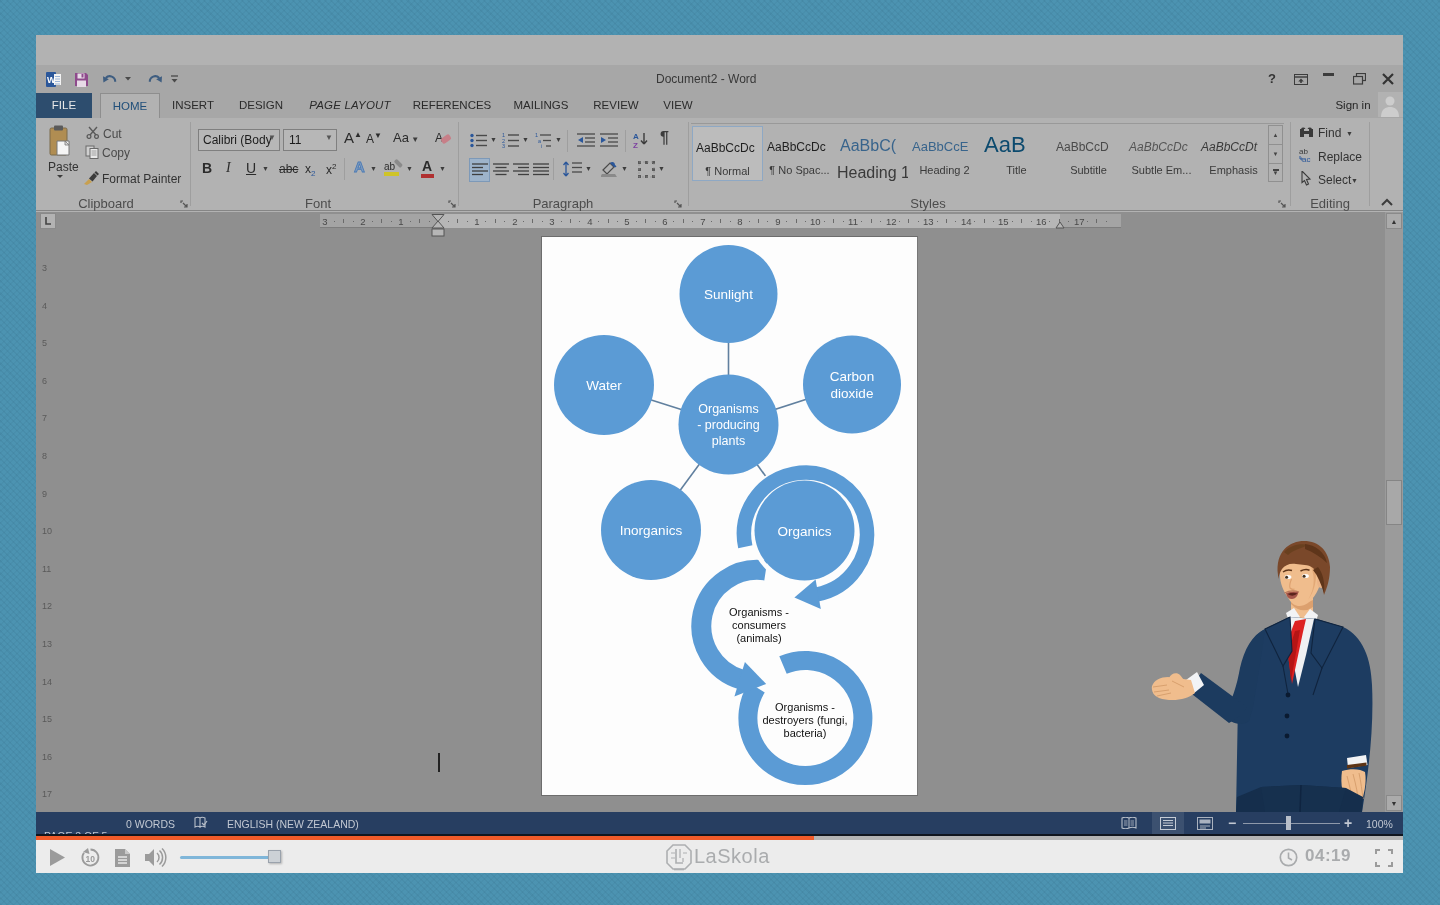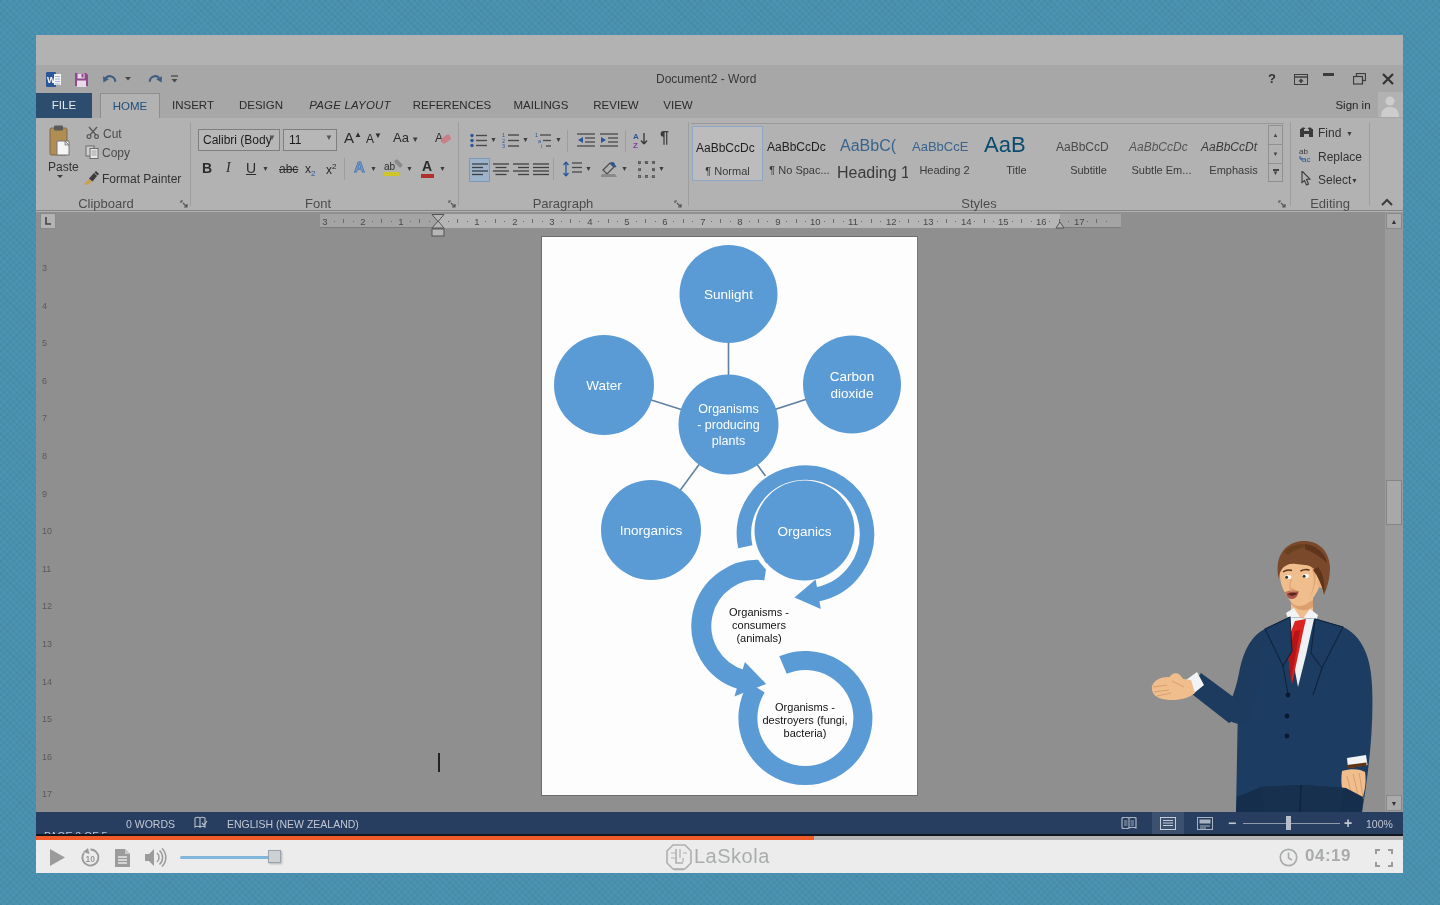--- a/index.html
+++ b/index.html
@@ -364,21 +364,21 @@
     <div class="abs" style="left:1162px;top:8px;width:71px;height:55px;overflow:hidden;">
           <div style="position:absolute;left:3px;top:14px;font-size:12px;color:#3a3a3a;font-style:italic;white-space:nowrap;">AaBbCcDt</div>
           <div style="position:absolute;left:0;top:38px;width:100%;text-align:center;font-size:11px;color:#3a3a3a;white-space:nowrap;">Emphasis</div>
         </div>
     <div class="abs" style="left:1232px;top:7px;width:15px;height:57px;border:1px solid #909090;">
           <div style="position:absolute;left:0;top:0;width:100%;height:19px;border-bottom:1px solid #909090;text-align:center;font-size:6px;color:#444;line-height:19px;">▲</div>
           <div style="position:absolute;left:0;top:19px;width:100%;height:19px;border-bottom:1px solid #909090;text-align:center;font-size:6px;color:#444;line-height:19px;">▼</div>
           <div style="position:absolute;left:3.5px;top:43px;width:6px;height:1.5px;background:#444;"></div>
           <div style="position:absolute;left:0;top:44px;width:100%;text-align:center;font-size:6px;color:#444;">▼</div>
         </div>
-    <div class="glabel" style="left:907px;width:72px;">Styles</div>
+    <div class="glabel" style="left:856px;width:72px;">Styles</div>
     <svg class="launch" style="left:1242px;" viewBox="0 0 10 10">
           <path d="M1 3 v-2 h2 M3 3 l4 4 M7 4 v3 h-3" stroke="#555" stroke-width="1.2" fill="none"></path>
         </svg>
     <div class="gdiv" style="left:1254px;"></div>
 
     <svg class="abs" style="left:1263px;top:7px;" width="15" height="13" viewBox="0 0 15 13">
       <path d="M1 4 h4 v8 h-4 z M10 4 h4 v8 h-4 z M5 6 h5 v3 h-5 z M2 4 a2.5 2.5 0 0 1 4.5 0 M8.5 4 a2.5 2.5 0 0 1 4.5 0" fill="#3a3a3a"></path>
     </svg>
     <div class="rbtxt" style="left:1282px;top:8px;">Find</div>
     <div class="abs" style="left:1310px;top:12px;font-size:7px;color:#3c3c3c;">▼</div>

